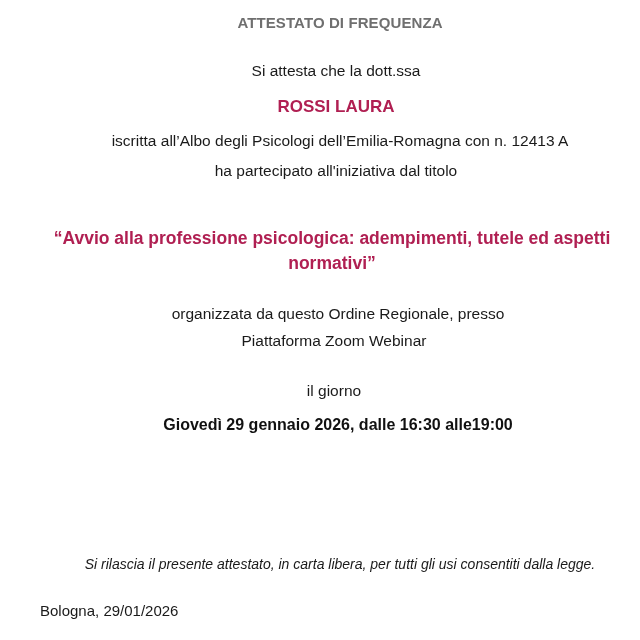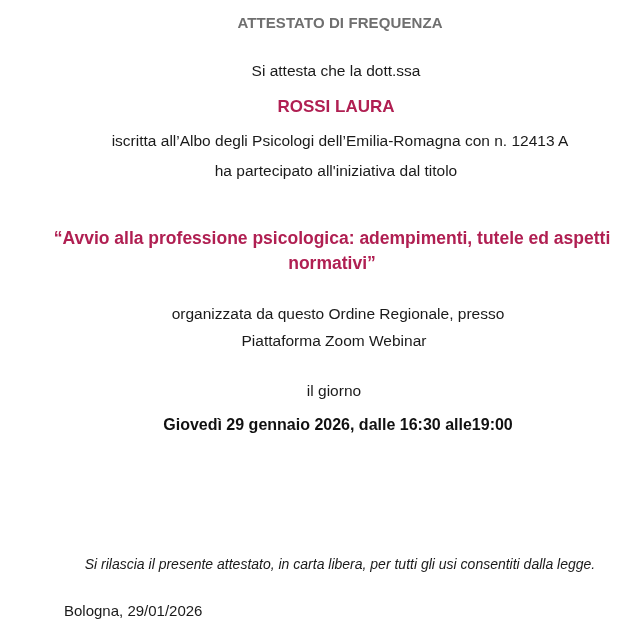--- a/index.html
+++ b/index.html
@@ -103,21 +103,20 @@
       color: #1a1a1a;
       left: 8px;
     }
     .place-date {
       position: absolute;
       top: 602px;
       left: 28px;
       font-size: 15px;
       color: #1a1a1a;
       white-space: nowrap;
-      margin-left: 24px;
     }
   </style>
 </head>
 <body>
 
 <div class="page">
   <div class="line heading">ATTESTATO DI FREQUENZA</div>
   <div class="line intro">Si attesta che la dott.ssa</div>
   <div class="line name">ROSSI LAURA</div>
   <div class="line registry">iscritta all’Albo degli Psicologi dell’Emilia-Romagna con n. 12413 A</div>

